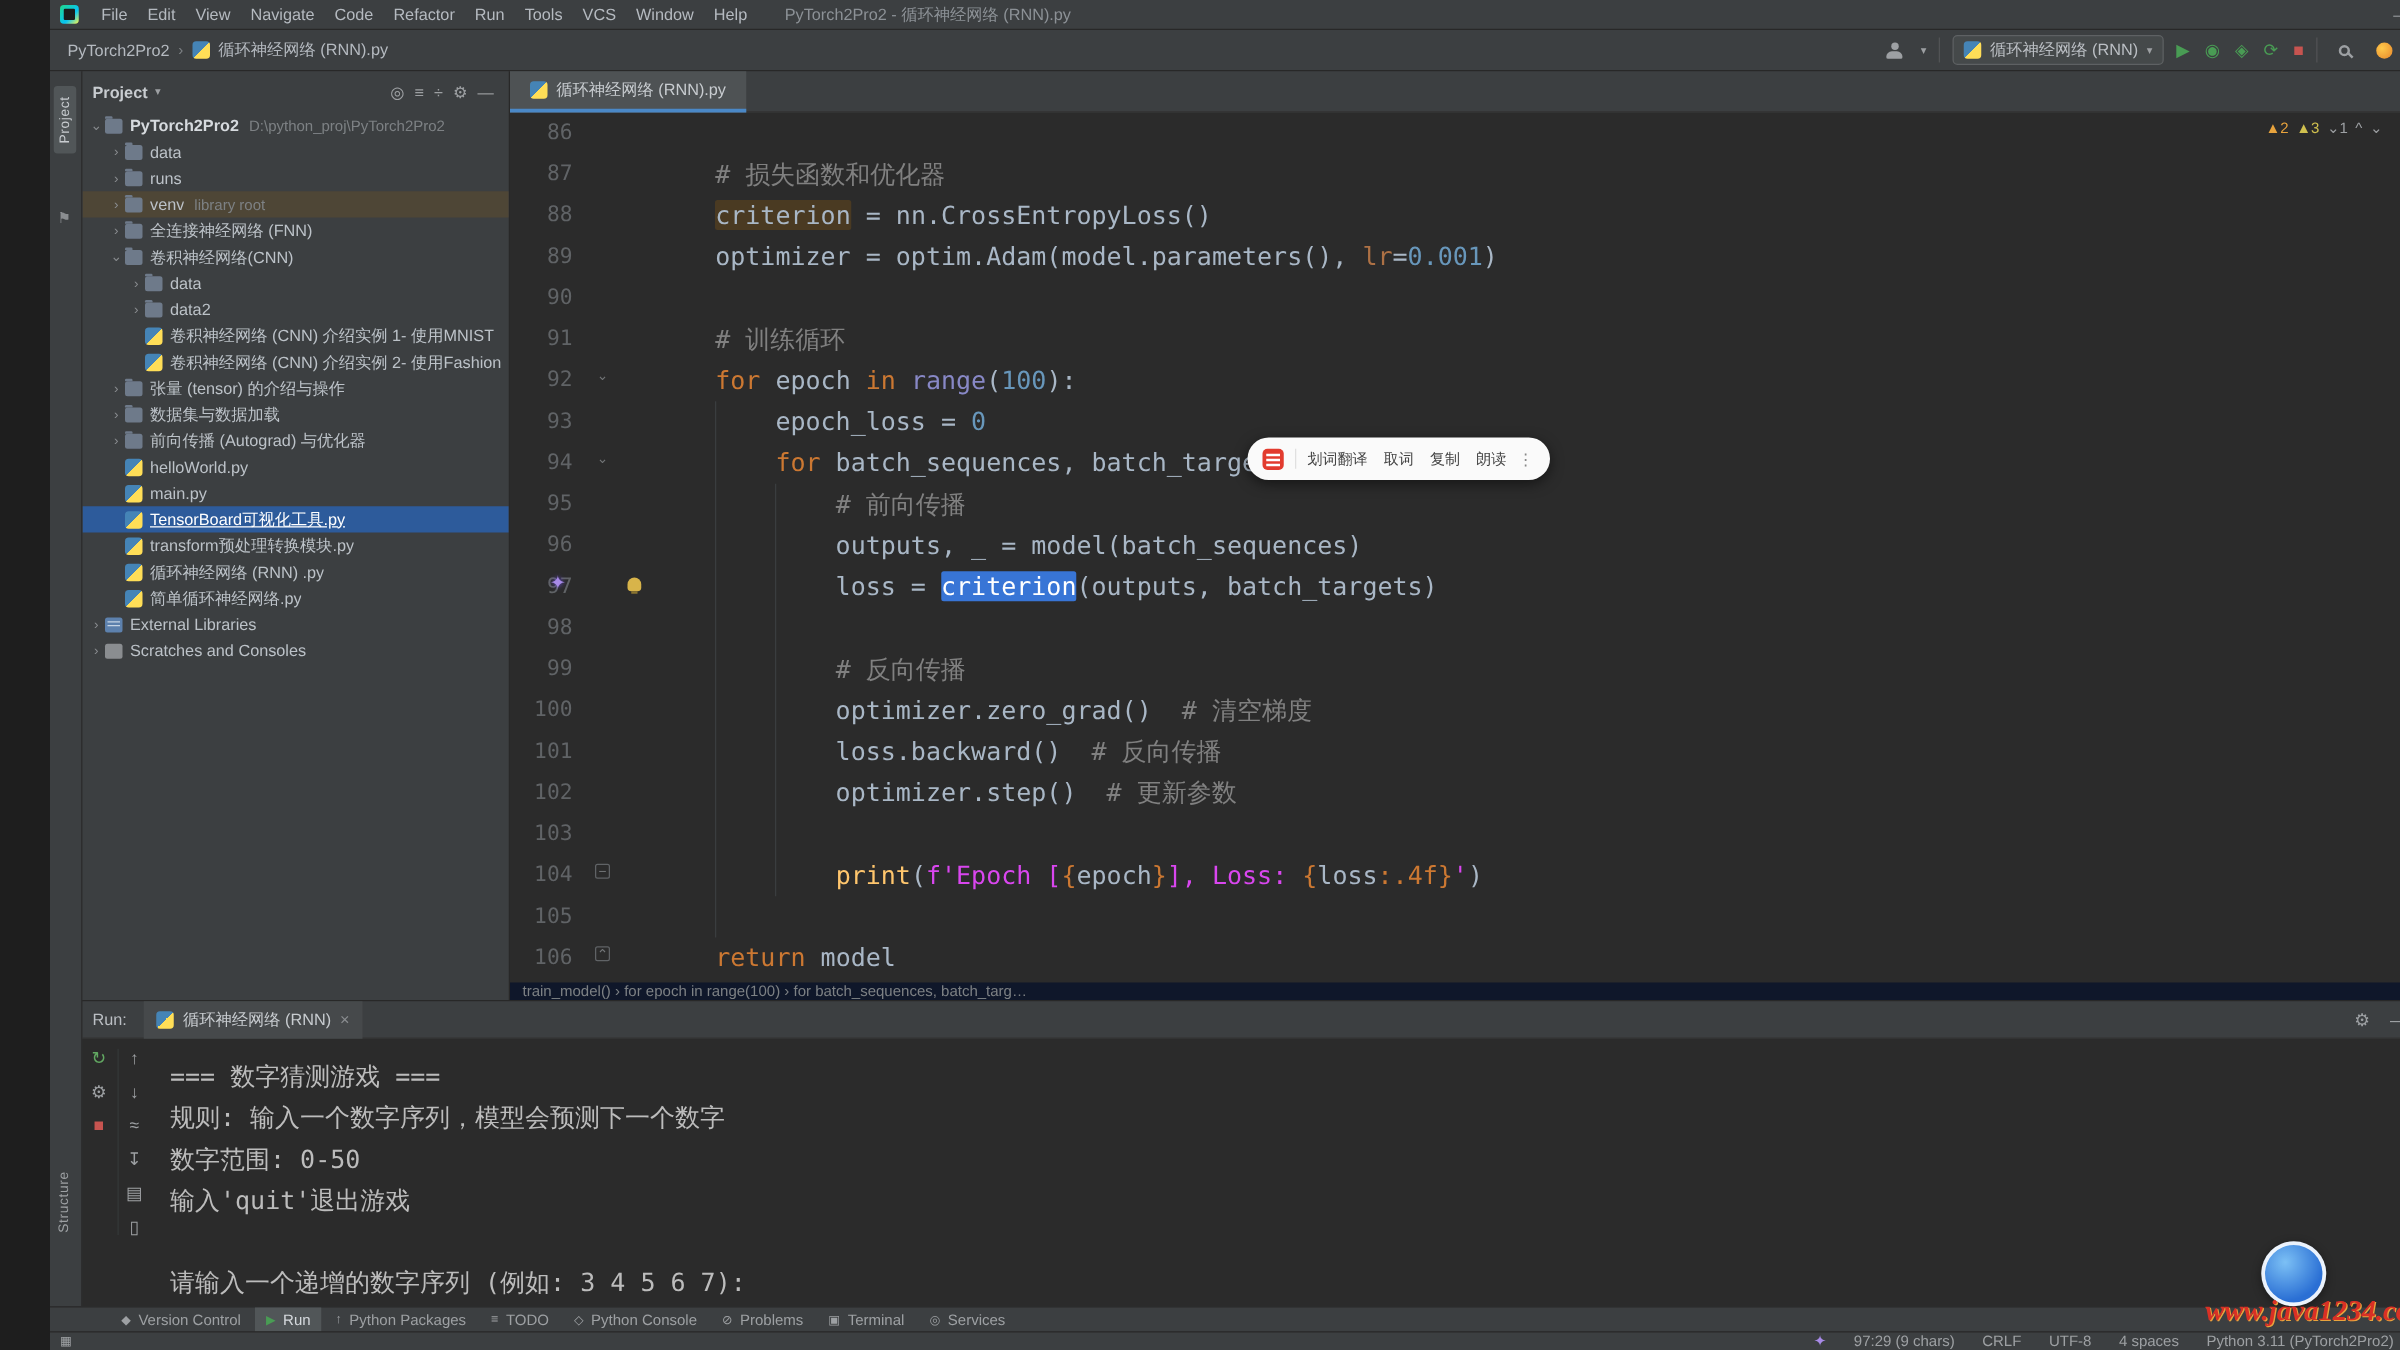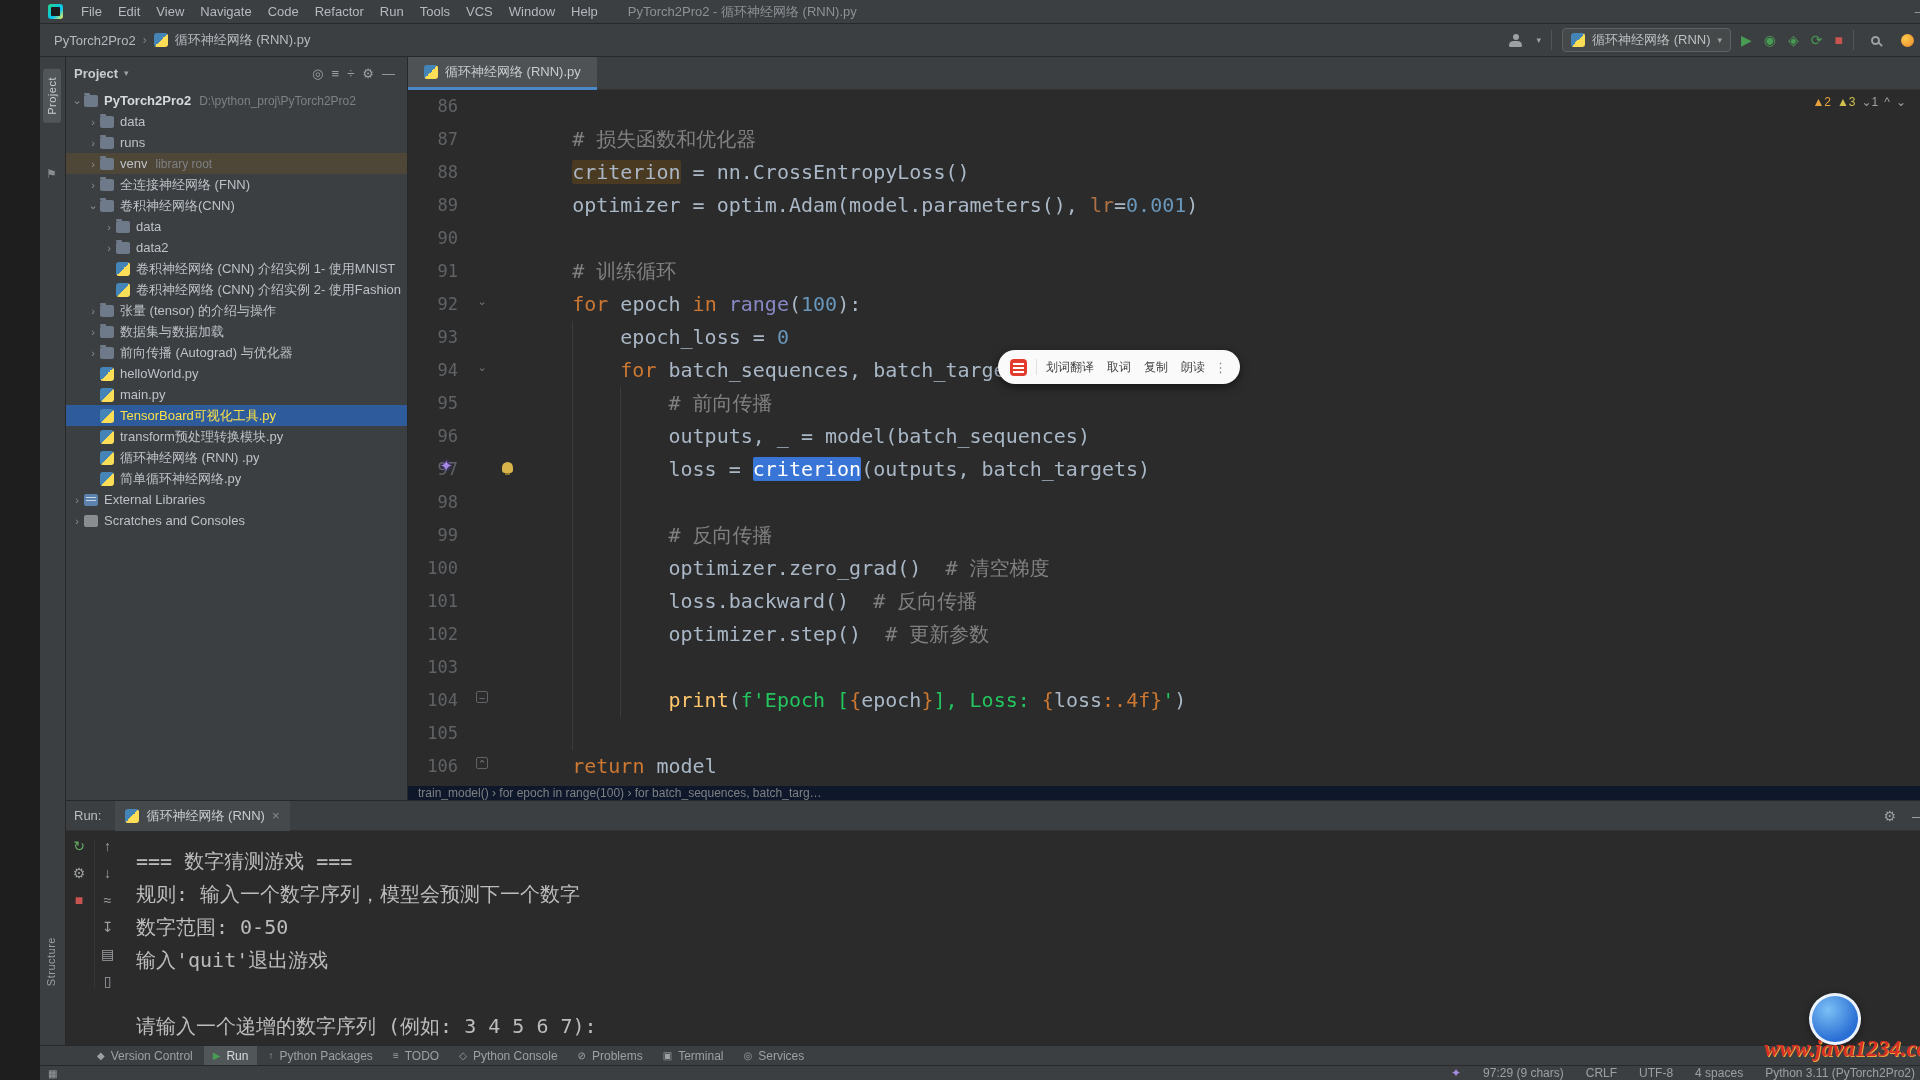--- a/index.html
+++ b/index.html
@@ -44,21 +44,21 @@
 
   
   #project-panel { position:absolute; left:26px; top:57px; width:342px; height:743px; background:#3c3f41; border-right:1px solid #282828; overflow:hidden; }
   #project-header { height:32px; display:flex; align-items:center; padding:0 8px; gap:6px; }
   #project-title { font-size:13px; color:#c8ccd0; font-weight:bold; }
   #project-header .spacer { flex:1; }
   .ph-icon { color:#9da0a3; font-size:13px; padding:0 4px; }
   #tree { position:absolute; left:0; top:33px; right:0; bottom:0; }
   .tree-row { position:relative; height:21px; display:flex; align-items:center; font-size:13px; color:#bcc2c8; white-space:nowrap; overflow:hidden; }
   .tree-row.venv { background:#4e4636; }
-  .tree-row.selected { background:#2d5b9b; color:#fde047; }
+  .tree-row.selected { background:#2d5b9b; color:#ffffff;text-decoration:underline; }
   .chev { width:14px; flex:0 0 auto; text-align:center; color:#8a8d90; font-size:11px; }
   .ic { width:14px; height:12px; flex:0 0 auto; margin-right:6px; border-radius:2px; position:relative; }
   .ic-folder, .ic-project { background:#6e7a8a; }
   .ic-folder::before, .ic-project::before { content:''; position:absolute; left:0; top:-2px; width:6px; height:2px; background:inherit; border-radius:1px 1px 0 0; background:#6e7a8a; }
   .ic-py { background:linear-gradient(135deg,#4584b6 50%,#ffde57 50%); height:14px; border-radius:3px; }
   .ic-lib { background:#5d81ad; }
   .ic-lib::after { content:''; position:absolute; left:2px; top:3px; right:2px; height:1px; background:#c5d4e4; box-shadow:0 3px 0 #c5d4e4; }
   .ic-scratch { background:#8a8d90; }
   .tlabel { overflow:hidden; text-overflow:ellipsis; }
   .tree-row.bold .tlabel { font-weight:bold; color:#d6dade; }
@@ -74,21 +74,21 @@
   #code { position:absolute; left:0; top:0; right:0; bottom:14px; overflow:hidden; }
   .code-line { position:absolute; left:0; height:33px; width:100%; }
   .ln { position:absolute; left:0; top:0; width:50px; text-align:right; font:17px/33px "DejaVu Sans Mono", monospace; color:#606366; }
   .gut { position:absolute; left:68px; top:7px; width:12px; height:12px; color:#737678; font-size:11px; text-align:center; line-height:12px; }
   .gut.g-box, .gut.g-cap { border:1px solid #606366; border-radius:2px; background:#2b2b2b; }
   .ai-gut { position:absolute; left:32px; top:4px; font-size:15px; color:#a88ae8; text-shadow:0 0 4px #6b4fd8; }
   .bulb-gut { position:absolute; left:94px; top:9px; width:11px; height:11px; background:#d8b44a; border-radius:50% 50% 3px 3px; }
   .bulb-gut::after { content:''; position:absolute; left:3px; bottom:-2px; width:5px; height:2px; background:#8a7430; }
   .ct { position:absolute; left:116px; top:0; margin:0; font:20px/33px "DejaVu Sans Mono","DejaVu Sans",monospace; color:#a9b7c6; white-space:pre; }
   .t-k { color:#cc7832; } .t-c { color:#808080; } .t-n { color:#6897bb; }
-  .t-s { color:#22c55e; } .t-b { color:#8888c6; } .t-f { color:#ffc66d; } .t-p { color:#ad7145; }
+  .t-s { color:#d946ef; } .t-b { color:#8888c6; } .t-f { color:#ffc66d; } .t-p { color:#ad7145; }
   .t-occ { background:#4a3a22; border-radius:2px; }
   .t-sel { background:#3875d6; color:#ffffff; border-radius:2px; }
   .iguide { position:absolute; width:1px; background:#3a3d3f; }
   #ed-breadcrumbs { position:absolute; left:0; right:0; bottom:0; height:14px; background:#0f172a; font-size:12px; color:#7d8184; padding-left:10px; white-space:nowrap; }
   #ed-scroll { position:absolute; right:8px; top:40px; width:9px; height:170px; background:rgba(166,174,183,.18); border-radius:4px; }
   .stripe-mark { position:absolute; right:6px; width:12px; height:4px; border-radius:1px; }
 
   
   #popup { position:absolute; left:958px; top:350px; width:242px; height:34px; background:#fafafa; border-radius:17px; box-shadow:0 3px 10px rgba(0,0,0,.5); display:flex; align-items:center; gap:9px; padding:0 12px; z-index:40; }
   #popup-logo { width:17px; height:17px; background:#e23b2e; border-radius:4px; position:relative; flex:0 0 auto; }

